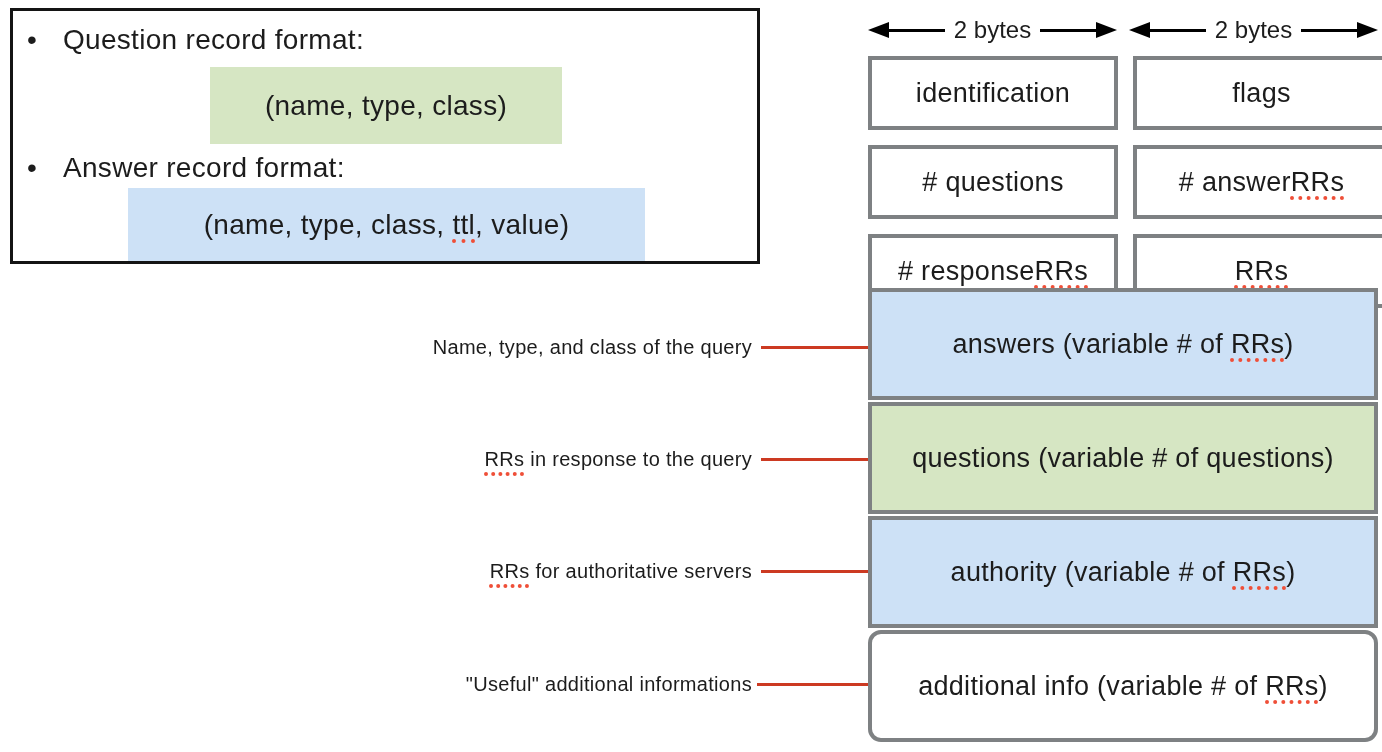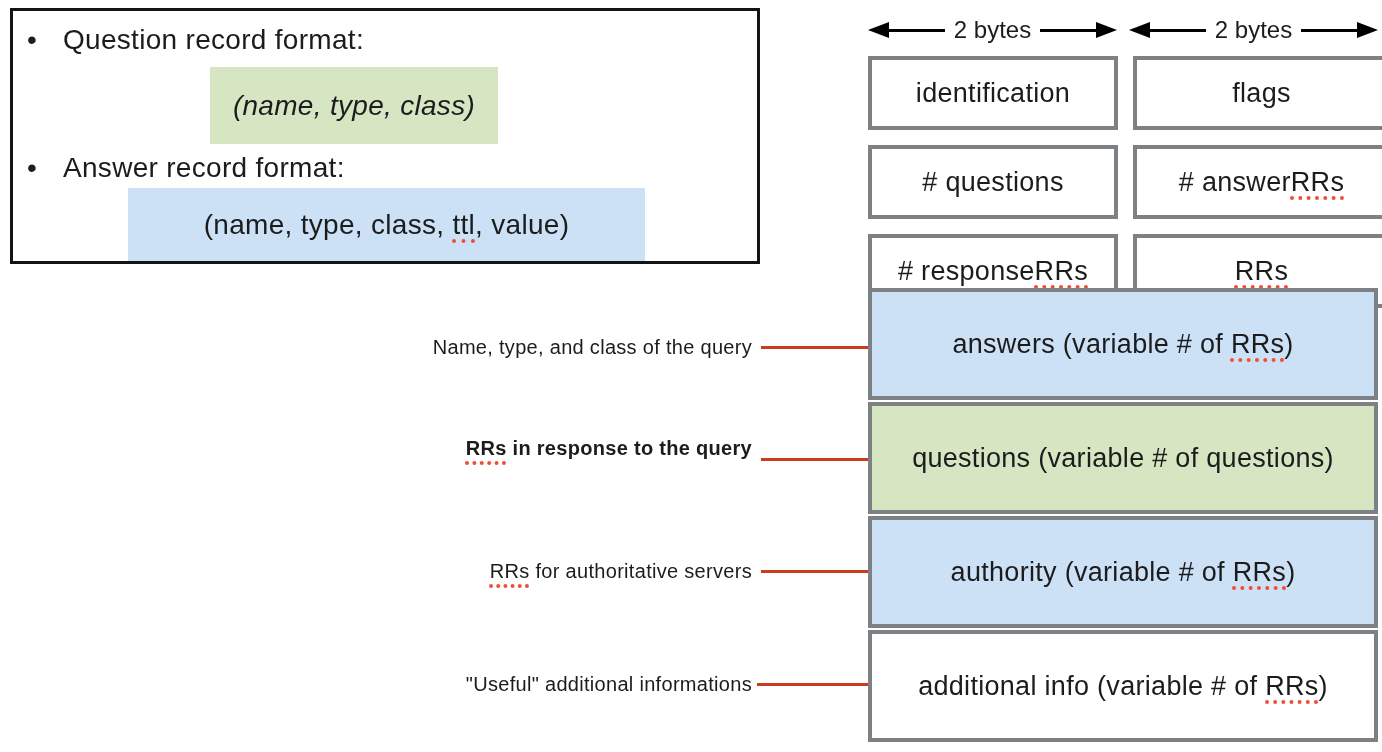--- a/index.html
+++ b/index.html
@@ -15,29 +15,29 @@
   }
   .bullet-row { position:absolute; left:14px; display:flex; align-items:flex-start; font-size:28px; }
   .bullet-row .bullet { width:36px; font-size:28px; line-height:1.2; }
   .bullet-row .btext { line-height:1.2; letter-spacing:0.3px; }
   .row-q { top:12px; }
   .row-a { top:140px; }
   .hl {
     position:absolute; display:flex; align-items:center; justify-content:center;
     font-size:28px; letter-spacing:0.3px; box-sizing:border-box;
   }
-  .hl-green { left:197px; top:56px; width:288px; height:77px; background:#d6e6c3;font-style:italic; }
+  .hl-green { left:197px; top:56px; width:352px; height:77px; background:#d6e6c3; }
   .hl-blue  { left:115px; top:177px; width:517px; height:73px; background:#cde1f6; }
 
   
   .callout {
     position:absolute; right:630px; font-size:20px; letter-spacing:0.3px;
     white-space:nowrap; line-height:32px; 
   }
-  .c0 { top:331px; } .c1 { top:432px;font-weight:bold; } .c2 { top:555px; } .c3 { top:668px; }
+  .c0 { top:331px; } .c1 { top:443px; } .c2 { top:555px; } .c3 { top:668px; }
 
   
   .connector { position:absolute; height:3px; background:#cc3a22; }
   .l0 { top:346px; left:761px; width:127px; }
   .l1 { top:458px; left:761px; width:131px; }
   .l2 { top:570px; left:761px; width:127px; }
   .l3 { top:683px; left:757px; width:131px; }
 
   
   .arrow-row { position:absolute; left:868px; top:14px; width:510px; height:32px; display:flex; gap:12px;justify-content:space-between; }
@@ -61,21 +61,21 @@
 
   
   .sections { position:absolute; left:868px; top:288px; width:510px; }
   .section {
     height:112px; margin-bottom:2px; border:4px solid #7e8183; box-sizing:border-box;
     display:flex; align-items:center; justify-content:center;
     font-size:27px; letter-spacing:0.3px; white-space:nowrap;
   }
   .bg-green { background:#d6e6c3; }
   .bg-blue  { background:#cde1f6; }
-  .bg-white { background:#ffffff; }
+  .bg-white { background:#ffffff;border-radius:13px; }
 
   
   .sq {
     text-decoration-line:underline;
     text-decoration-style:dotted;
     text-decoration-color:#ef4f38;
     text-decoration-thickness:3.5px;
     text-underline-offset:6px;
   }
 </style>

